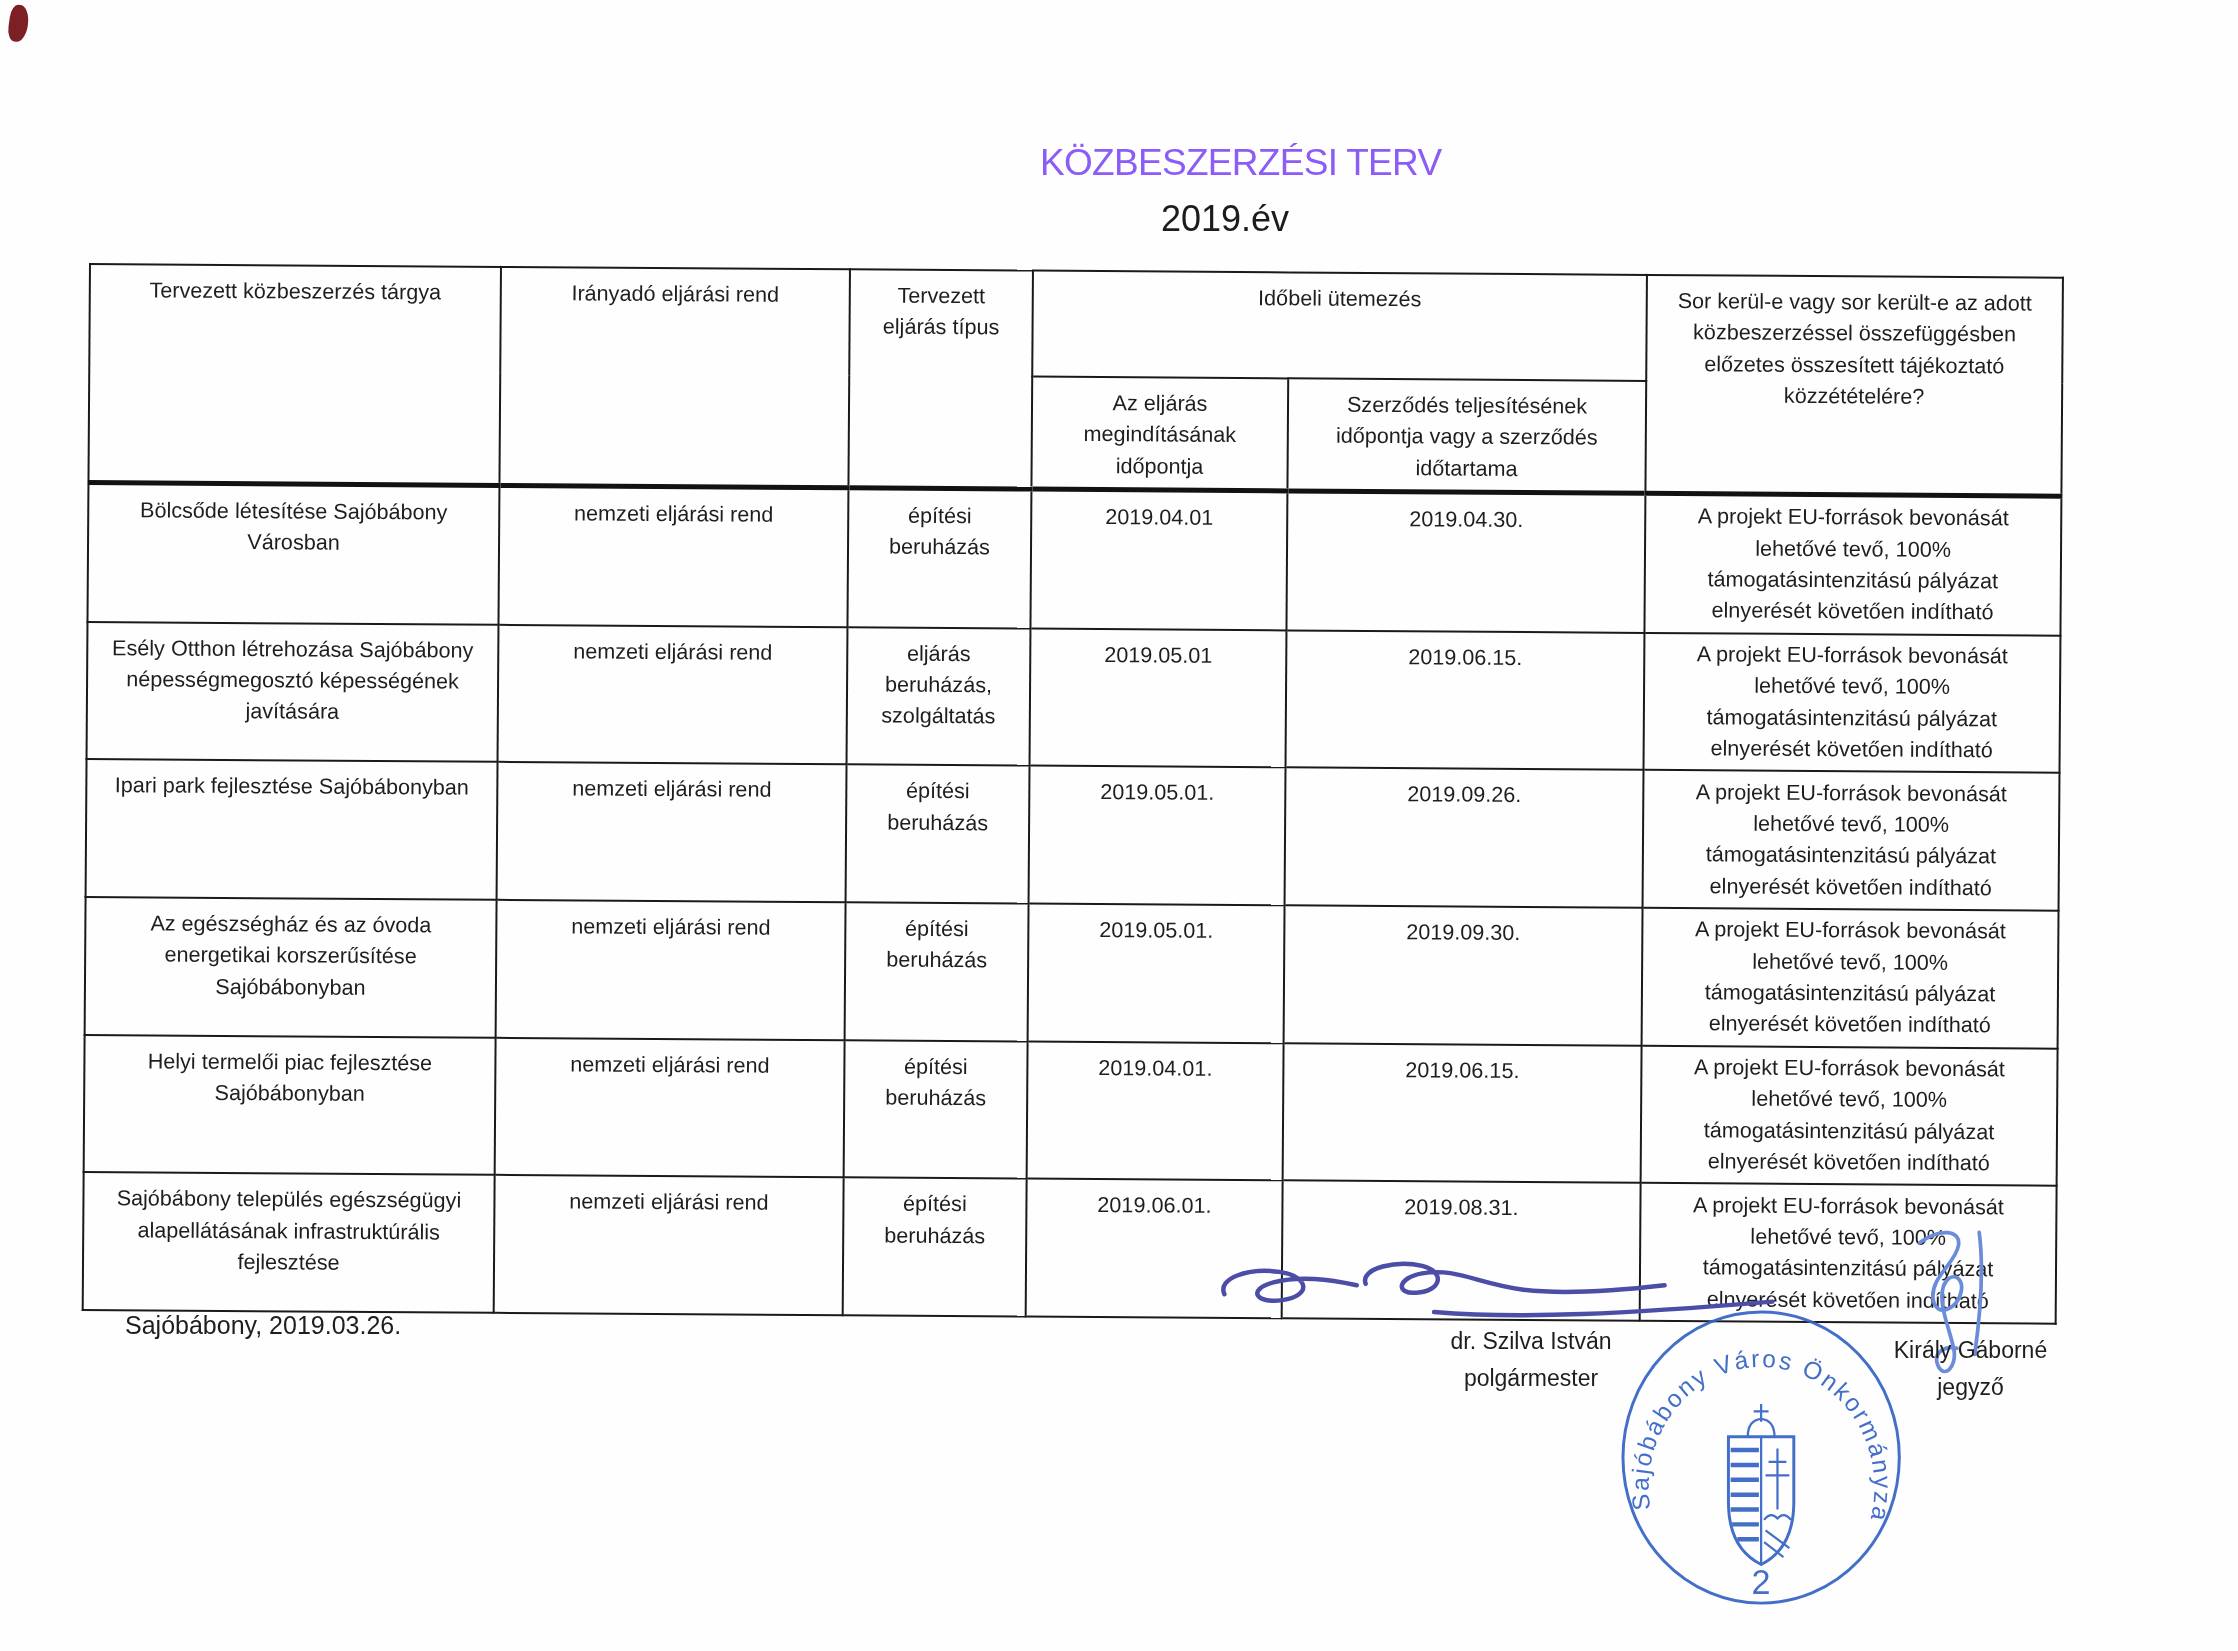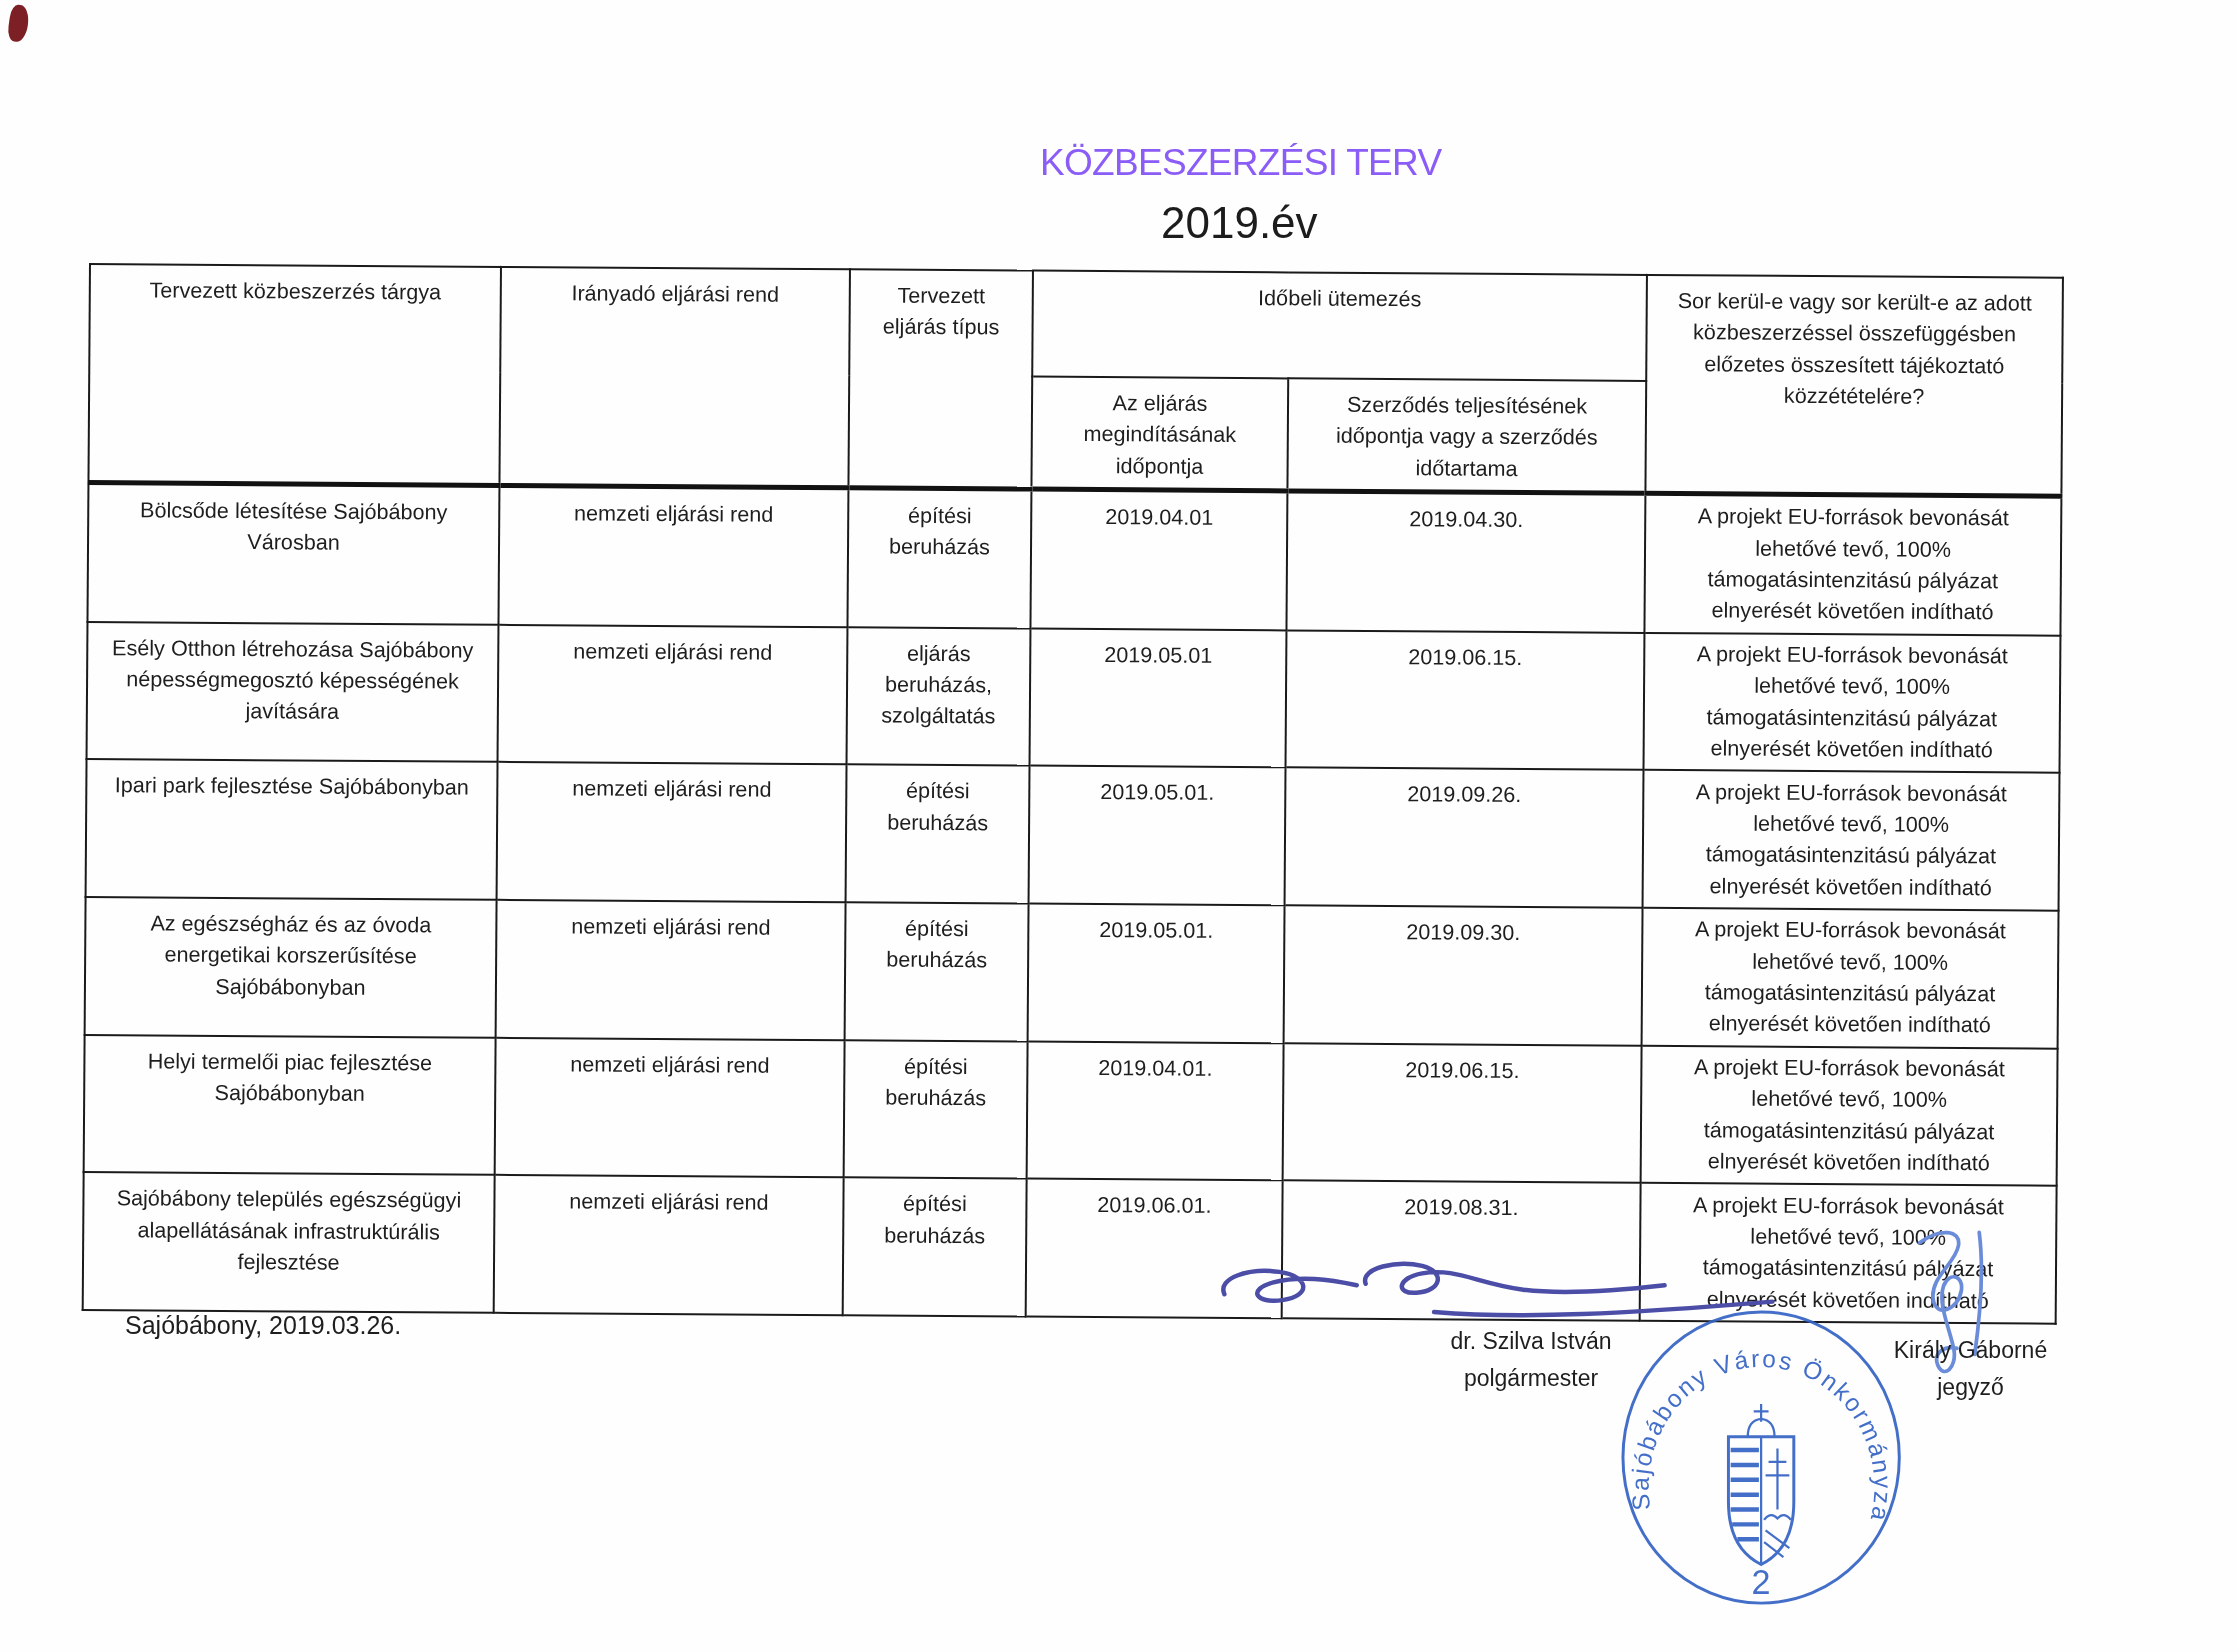--- a/index.html
+++ b/index.html
@@ -27,21 +27,21 @@
     left: 1040px; top: 116px;
     font-size: 37px;
     letter-spacing: -0.7px;
     color: #8b5cf6;
     white-space: nowrap;
     margin-top: 26px;
   }
   .doc-subtitle {
     position: absolute;
     left: 1161px; top: 198px;
-    font-size: 44px;
+    font-size: 36px;
     color: #1c1c1c;
     white-space: nowrap;
     text-align: right;
   }
 
   table.plan-table {
     position: absolute;
     left: 89px; top: 263px;
     width: 1973px;
     border-collapse: collapse;

